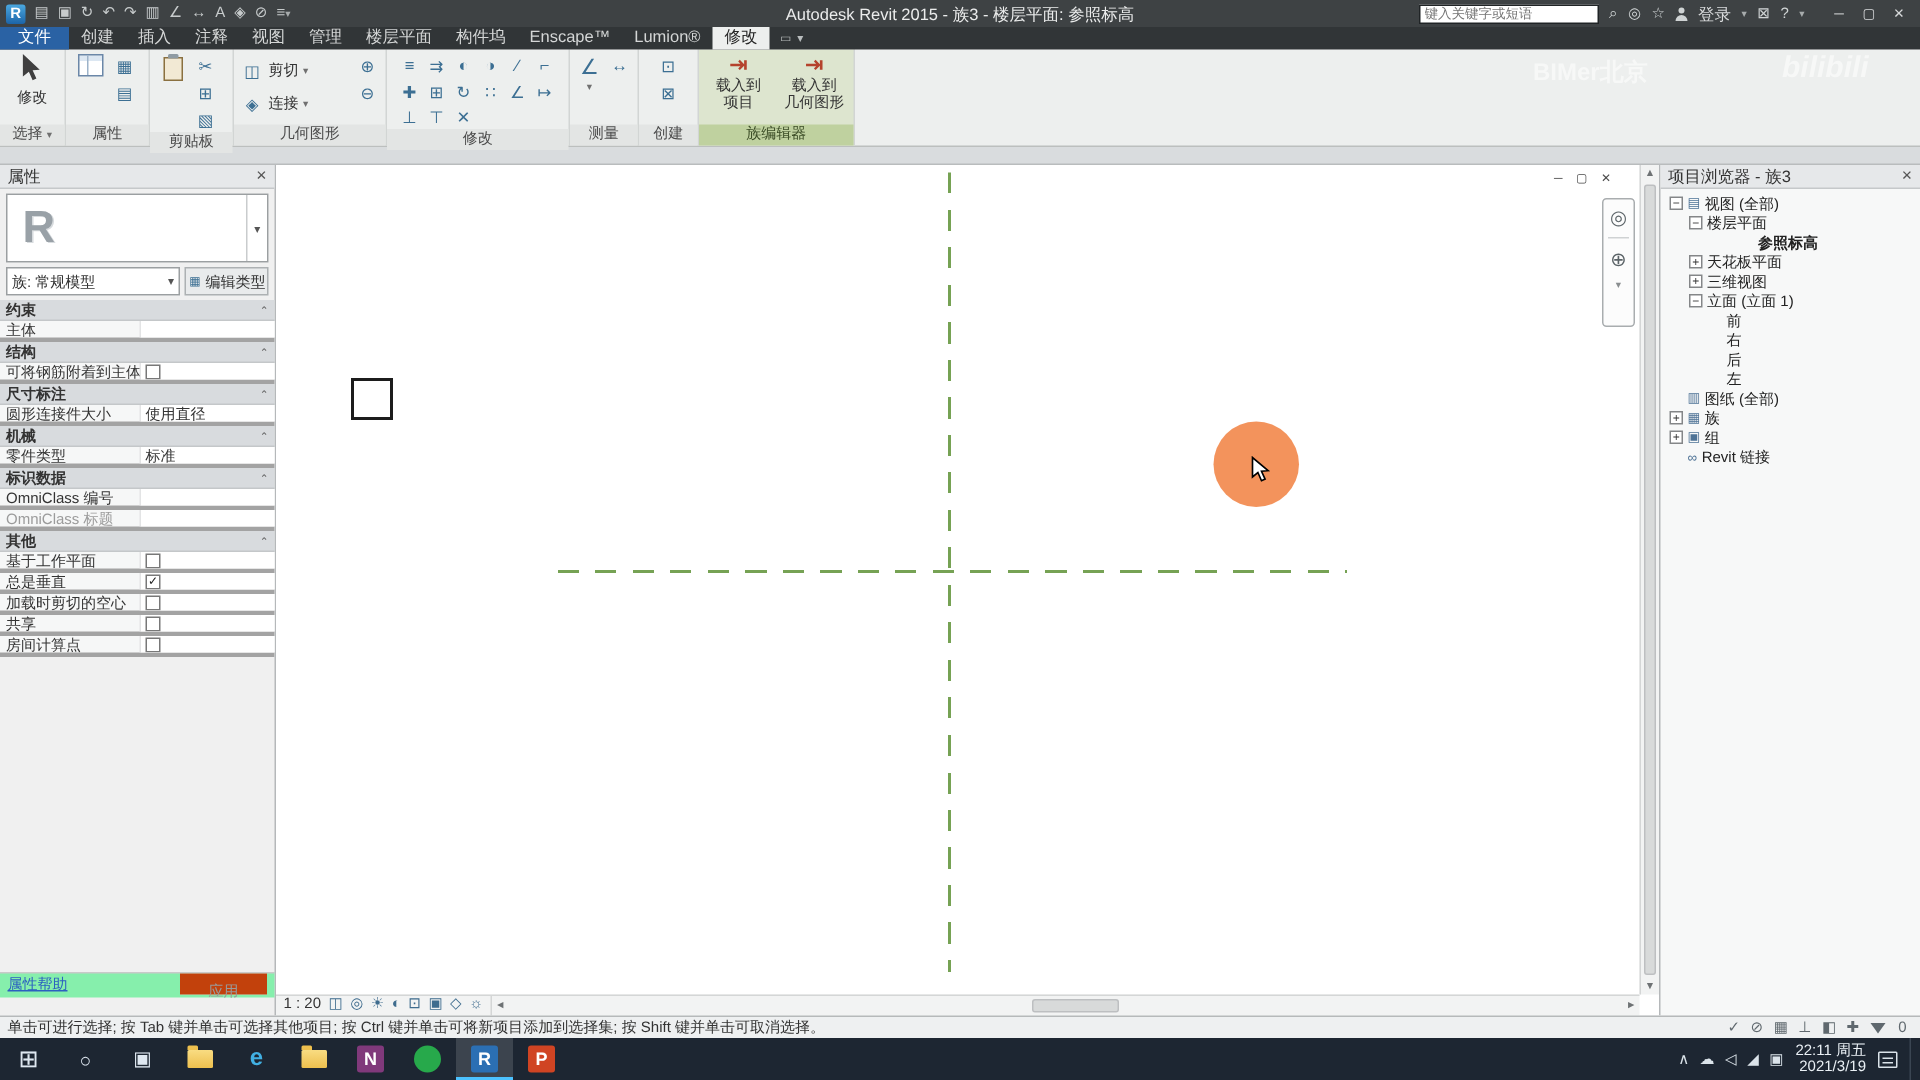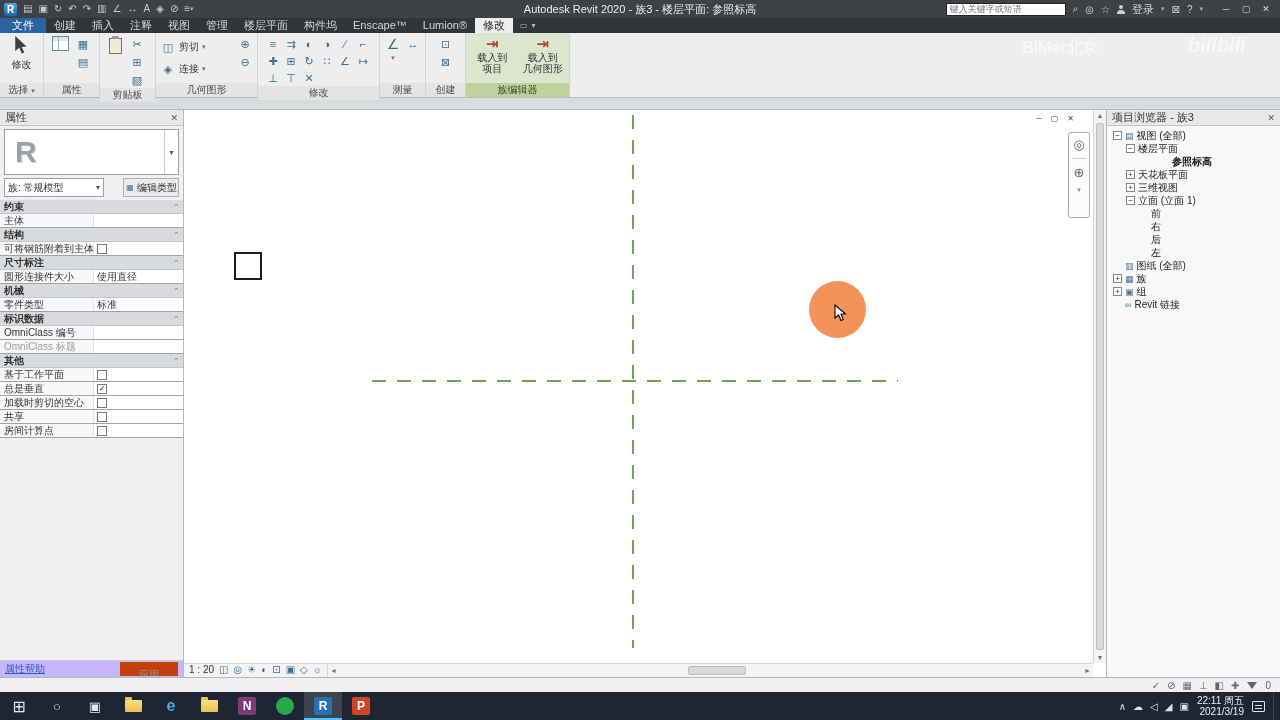--- a/index.html
+++ b/index.html
@@ -54,32 +54,32 @@
 
 .optbar{position:absolute;top:98px;left:0;right:0;height:12px;background:#d9dcde;border-bottom:1px solid #b9bcbd;z-index:27}
 
 
 .props{position:absolute;left:0;top:110px;width:184px;bottom:43px;background:#f0f0f0;border-right:1px solid #b5b8ba;z-index:20}
 .phead{height:16px;background:#e6e8ea;border-bottom:1px solid #c5c8ca;display:flex;align-items:center;padding:0 5px;font-size:11px;color:#333}
 .phead .x{margin-left:auto;font-size:9px;color:#555}
 .type-sel{margin:3px 4px 0;background:#fff;border:1px solid #9b9fa1;height:46px;position:relative;display:flex;align-items:center}
 .prev-r{font-size:30px;font-weight:bold;color:#99a1a7;margin-left:10px;text-shadow:1px 1px 0 #d7dbde}
 .type-caret{position:absolute;right:0;top:0;bottom:0;width:14px;border-left:1px solid #c9cccd;display:flex;align-items:center;justify-content:center;font-size:8px;color:#555}
-.fam-row{display:flex;margin:3px 4px;gap:19px;height:19px}
+.fam-row{display:flex;margin:3px 4px;gap:3px;height:19px}
 .fam-combo{flex:1;background:#fff;border:1px solid #9b9fa1;display:flex;align-items:center;padding:0 3px;font-size:10px;white-space:nowrap;overflow:hidden}
 .fam-combo .c{margin-left:auto;font-size:8px;color:#555}
 .edit-type{width:56px;background:#e9ebec;border:1px solid #adb1b3;display:flex;align-items:center;justify-content:center;gap:2px;font-size:10px;color:#333}
 .pg-sec{height:14px;background:#d8dbde;border-bottom:1px solid #c4c7c9;display:flex;align-items:center;padding:0 4px;font-weight:bold;font-size:10px;color:#333}
 .pg-chev{margin-left:auto;font-size:7px;color:#666;font-weight:normal}
-.pg-row{display:flex;height:14px;border-bottom:1px solid #a3a3a3;background:#f6f7f7}
+.pg-row{display:flex;height:14px;border-bottom:3px solid #a3a3a3;background:#f6f7f7}
 .pg-label{width:94px;padding:0 4px;line-height:13px;border-right:1px solid #e3e4e5;color:#333;overflow:hidden;white-space:nowrap;font-size:10px}
 .pg-label.dis{color:#9b9b9b}
 .pg-value{flex:1;background:#fff;padding:0 3px;display:flex;align-items:center;font-size:10px;overflow:hidden;white-space:nowrap}
 .pg-cb{width:10px;height:10px;border:1px solid #787878;background:#fff;font-size:8px;line-height:8px;text-align:center;color:#222;flex:none}
-.pfoot{position:absolute;left:0;right:0;bottom:0;height:17px;border-top:1px solid #c9c9c9;display:flex;align-items:center;padding:0 5px;background:#c4b5fd}
+.pfoot{position:absolute;left:0;right:0;bottom:12px;height:17px;border-top:1px solid #c9c9c9;display:flex;align-items:flex-start;padding:0 5px;background:#86efac}
 .help-link{color:#2d61c0;text-decoration:underline;font-size:10px}
 .apply-btn{margin-left:auto;color:#9a9a9a;background:#e4e5e6;border:7px solid #c2410c;padding:0 12px;height:13px;line-height:12px;font-size:10px}
 
 
 .canvas{position:absolute;left:184px;top:110px;width:922px;height:567px;background:#fff;z-index:10}
 .refline-v{position:absolute;left:448px;top:5px;width:2px;height:533px;background:repeating-linear-gradient(to bottom,#76a254 0 14px,transparent 14px 25px)}
 .refline-h{position:absolute;left:188px;top:270px;width:526px;height:2px;background:repeating-linear-gradient(to right,#76a254 0 14px,transparent 14px 25px)}
 .sketch-rect{position:absolute;left:50px;top:142px;width:28px;height:28px;border:2px solid #1c1c1c;background:transparent}
 .click-dot{position:absolute;left:625px;top:171px;width:57px;height:57px;border-radius:50%;background:#f28a4e;opacity:.92}
 .cursor{position:absolute;left:650px;top:194px}
@@ -146,21 +146,21 @@
         <span class="qat-i">↷</span>
         <span class="qat-i">▥</span>
         <span class="qat-i">∠</span>
         <span class="qat-i">↔</span>
         <span class="qat-i">A</span>
         <span class="qat-i">◈</span>
         <span class="qat-i">⊘</span>
         <span class="qat-i">≡</span>
       </div>
     <span class="qat-caret">▾</span>
-    <div class="tb-title">Autodesk Revit 2020 -    族3 - 楼层平面: 参照标高</div>
+    <div class="tb-title">Autodesk Revit 2015 -    族3 - 楼层平面: 参照标高</div>
     <div class="tb-right">
       <input class="tb-search" placeholder="键入关键字或短语" style="">
       <span class="tb-ic">⌕</span>
       <span class="tb-ic">◎</span>
       <span class="tb-ic">☆</span>
       <span class="i-person"></span>
       <span>登录</span>
       <span class="qat-caret">▾</span>
       <span class="tb-ic">⊠</span>
       <span class="tb-ic">?</span>
@@ -545,20 +545,21 @@
         </div>
         <div class="tree-row" style="padding-left: 4px;">
           <span class="tree-exp none"></span>
           <span class="tree-ic">∞</span>
           <span class="tree-lab">Revit 链接</span>
         </div>
       </div>
   </div>
 
   <div class="statusbar">
+    <span>单击可进行选择; 按 Tab 键并单击可选择其他项目; 按 Ctrl 键并单击可将新项目添加到选择集; 按 Shift 键并单击可取消选择。</span>
     <div class="sb-right">
       <span id="sb-icons" style="display:flex;gap:7px">
           <span class="sb-i">✓</span>
           <span class="sb-i">⊘</span>
           <span class="sb-i">▦</span>
           <span class="sb-i">⊥</span>
           <span class="sb-i">◧</span>
           <span class="sb-i">✚</span>
         </span>
       <span class="funnel"></span>

